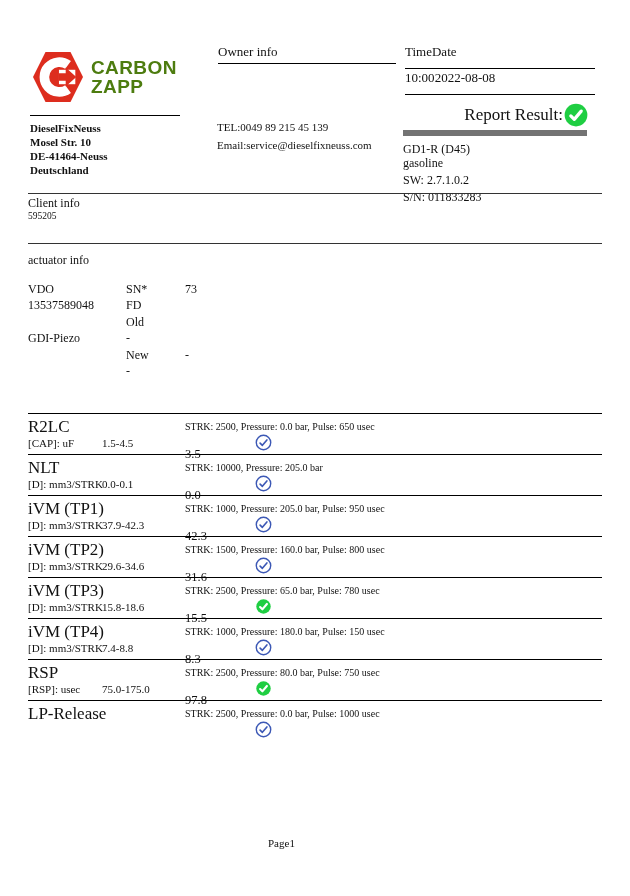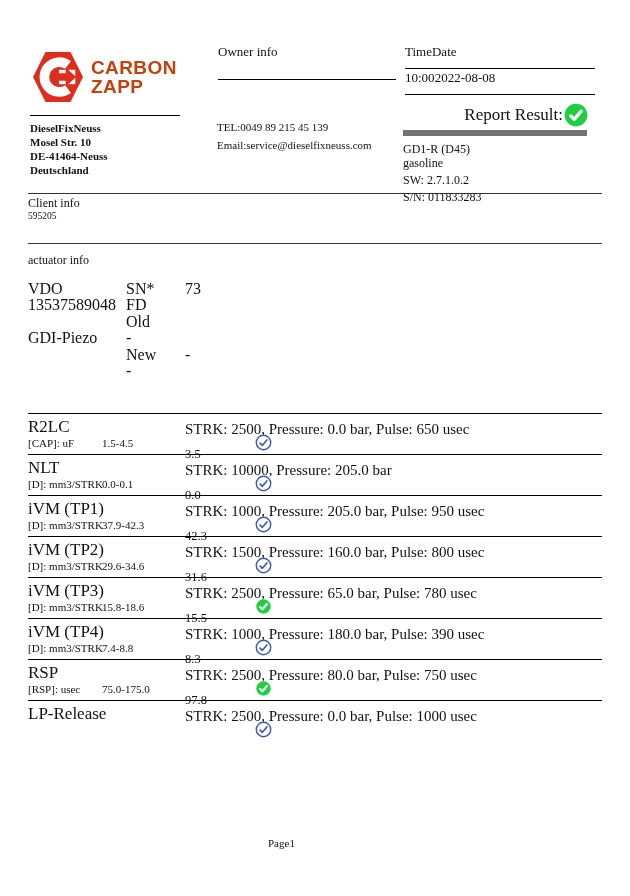--- a/index.html
+++ b/index.html
@@ -9,49 +9,49 @@
     --ink:#111;
   }
   html,body{margin:0;padding:0;background:#fff;}
   .page{
     position:relative;width:630px;height:896px;background:#fff;overflow:hidden;
     font-family:"Liberation Serif", serif;color:var(--ink);
   }
   
   .logo{position:absolute;left:33px;top:50px;display:flex;align-items:center;gap:8px;}
   .logo svg{width:50px;height:54px;display:block;}
-  .logo-text{font-family:"Liberation Sans", sans-serif;font-weight:bold;font-size:19px;line-height:19px;letter-spacing:.4px;color:#c2410c;}
-  
-  .owner-label{position:absolute;left:218px;top:44px;width:178px;font-size:13px;border-bottom:1px solid #000;padding-bottom:19px;}
+  .logo-text{font-family:"Liberation Sans", sans-serif;font-weight:bold;font-size:19px;line-height:19px;letter-spacing:.4px;color:#4d7c0f;}
+  
+  .owner-label{position:absolute;left:218px;top:44px;width:178px;font-size:13px;border-bottom:1px solid #000;padding-bottom:3px;}
   .td-block{position:absolute;left:405px;top:44px;width:190px;}
   .td-row{display:flex;justify-content:flex-start;border-bottom:1px solid #000;font-size:13px;padding-bottom:8px;}
   .td-row + .td-row{padding-top:1px;}
   .report-result{display:flex;align-items:center;justify-content:flex-end;margin-top:7px;padding-right:6px;}
   .report-result .rr-label{font-size:17px;}
   
   .addr{position:absolute;left:30px;top:115px;width:150px;border-top:1px solid #000000;padding-top:5px;font-size:11px;font-weight:bold;line-height:14px;}
   .contact{position:absolute;left:217px;top:120px;font-size:11px;line-height:15px;}
   .contact .email{margin-top:3px;}
   .machine{position:absolute;left:403px;top:130px;width:184px;border-top:6px solid #737373;padding-top:6px;font-size:12px;line-height:14px;}
   .machine .m2{margin-top:4px;line-height:13px;}
   .hr{position:absolute;left:28px;width:574px;border-top:1px solid #333;}
   
   .client-label{position:absolute;left:28px;top:196px;font-size:12px;}
   .client-value{position:absolute;left:28px;top:211px;font-size:9.5px;}
   .act-label{position:absolute;left:28px;top:253px;font-size:12px;}
-  .act-grid{position:absolute;left:28px;top:281px;display:flex;font-size:16px;line-height:16.4px;}
+  .act-grid{position:absolute;left:28px;top:281px;display:flex;font-size:12px;line-height:16.4px;}
   .acol1{width:98px;}
   .acol2{width:59px;}
   .acol3{width:120px;}
   
   .ttable{position:absolute;left:28px;top:413px;width:574px;}
   .trow{position:relative;border-top:1px solid #000;height:40px;}
   .trow:last-child{height:46px;}
   .tname{position:absolute;left:0;top:3px;font-size:17px;}
-  .tparams{position:absolute;left:157px;top:7px;font-size:15px;white-space:nowrap;}
+  .tparams{position:absolute;left:157px;top:7px;font-size:10px;white-space:nowrap;}
   .tunit{position:absolute;left:0;top:23px;font-size:11px;}
   .trange{position:absolute;left:74px;top:23px;font-size:11px;}
   .tvalue{position:absolute;left:157px;top:33px;font-size:12.5px;}
   .check{position:absolute;left:227px;top:20px;}
   .check svg{width:17px;height:17px;display:block;}
   .check.big{position:static;}
   .check.big svg{width:26px;height:26px;}
   .check-blue circle{fill:#fff;stroke:var(--blue);stroke-width:2;}
   .check-blue path{fill:none;stroke:var(--blue);stroke-width:2.3;stroke-linecap:round;stroke-linejoin:round;}
   .check-green circle{fill:var(--green);stroke:none;}
@@ -214,21 +214,21 @@
       <span class="tvalue">15.5</span>
       <span class="check check-green">
         <svg viewBox="0 0 24 24">
             <circle cx="12" cy="12" r="10.2"></circle>
             <path d="M7.2 12.8l3.2 3.2 6.4-7.6"></path>
           </svg>
       </span>
     </div>
       <div class="trow">
       <span class="tname">iVM (TP4)</span>
-      <span class="tparams">STRK: 1000, Pressure: 180.0 bar, Pulse: 390 usec</span>
+      <span class="tparams">STRK: 1000, Pressure: 180.0 bar, Pulse: 150 usec</span>
       <span class="tunit">[D]: mm3/STRK</span>
       <span class="trange">7.4-8.8</span>
       <span class="tvalue">8.3</span>
       <span class="check check-blue">
         <svg viewBox="0 0 24 24">
             <circle cx="12" cy="12" r="10.2"></circle>
             <path d="M7.2 12.8l3.2 3.2 6.4-7.6"></path>
           </svg>
       </span>
     </div>

